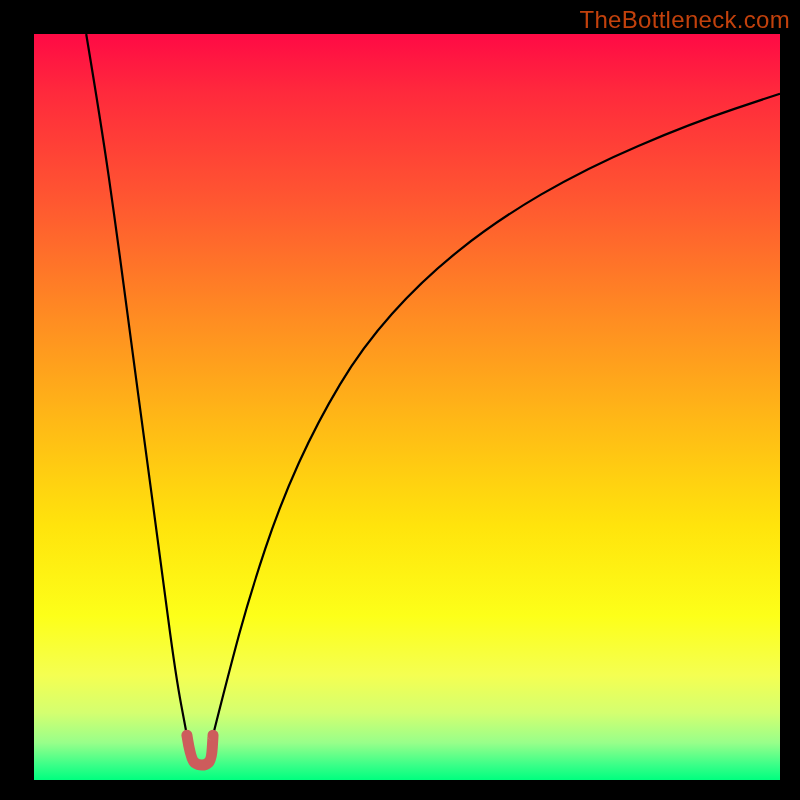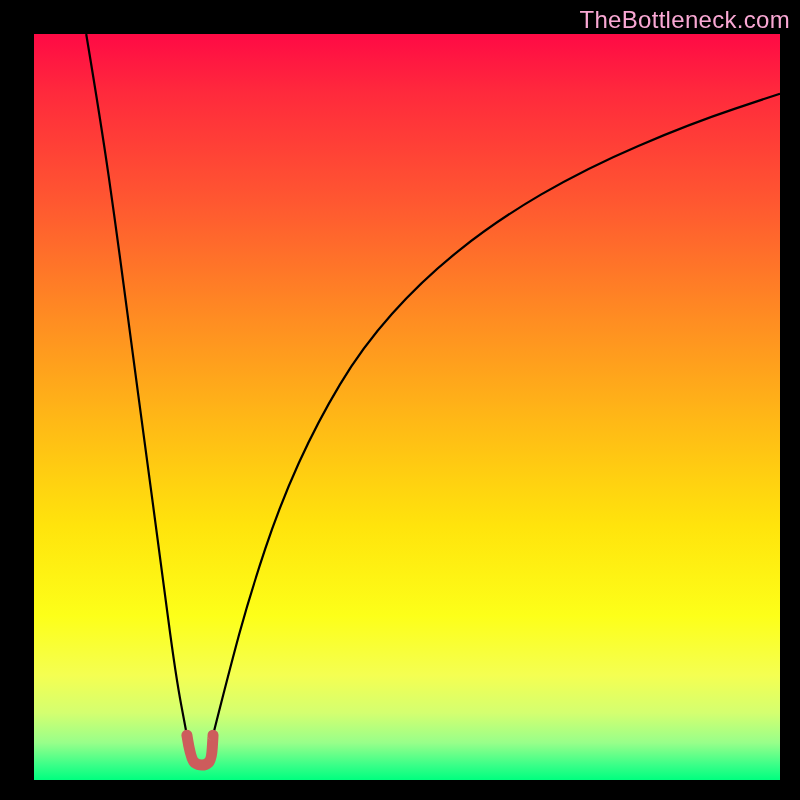--- a/index.html
+++ b/index.html
@@ -37,21 +37,21 @@
       #d4ff70 91%,
       #98ff8a 95%,
       #3aff88 98%,
       #00ff7f 100%
     );
   }
   .watermark {
     position: absolute;
     top: 6px;
     right: 10px;
-    color: #f9a8d4;
+    color: #c2410c;
     font-size: 24px;
     font-weight: 500;
     letter-spacing: 0.3px;
     user-select: none;
   }
   svg.curves {
     position: absolute;
     left: 0;
     top: 0;
     width: 746px;

